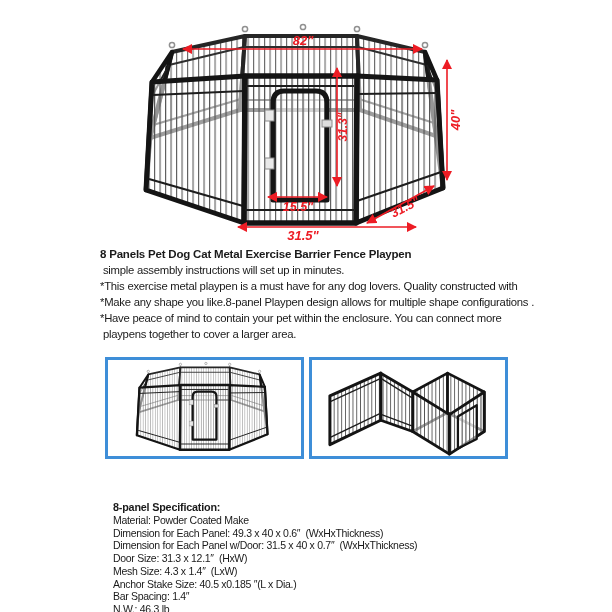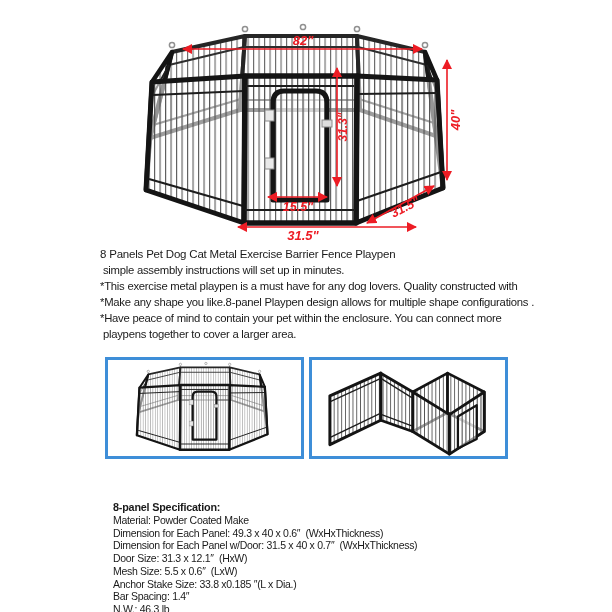--- a/index.html
+++ b/index.html
@@ -3,21 +3,21 @@
 <meta charset="utf-8">
 <style>
   html,body{margin:0;padding:0;background:#ffffff;}
   .canvas{position:relative;width:612px;height:612px;background:#fff;overflow:hidden;
           font-family:"Liberation Sans",sans-serif;color:#1a1a1a;}
   svg text{font-family:"Liberation Sans",sans-serif;}
 
   .main-diagram{position:absolute;left:0;top:0;}
 
   .desc{position:absolute;left:100px;top:246px;width:432px;}
-  .desc-title{font-size:11.5px;font-weight:normal;line-height:16px;letter-spacing:-0.2px;white-space:pre;}
+  .desc-title{font-size:11.5px;font-weight:bold;line-height:16px;letter-spacing:-0.2px;white-space:pre;}
   .desc-line{font-size:11.3px;line-height:16px;letter-spacing:-0.25px;white-space:pre;}
 
   .thumb{position:absolute;top:357px;width:193px;height:96px;border:3px solid #3e8ed8;background:#fff;}
   .thumb.left{left:105px;}
   .thumb.right{left:309px;}
 
   .spec{position:absolute;left:113px;top:466px;width:420px;}
   .spec-heading{font-size:10.8px;font-weight:bold;line-height:13px;letter-spacing:-0.2px;white-space:pre;margin-top:35px;}
   .spec-line{font-size:10.5px;line-height:12.7px;letter-spacing:-0.3px;white-space:pre;}
 
@@ -139,20 +139,20 @@
       </g>
     </svg>
   </div>
 
   <div class="spec">
     <div class="spec-heading">8-panel Specification:</div>
     <div class="spec-line">Material: Powder Coated Make</div>
     <div class="spec-line">Dimension for Each Panel: 49.3 x 40 x 0.6″  (WxHxThickness)</div>
     <div class="spec-line">Dimension for Each Panel w/Door: 31.5 x 40 x 0.7″  (WxHxThickness)</div>
     <div class="spec-line">Door Size: 31.3 x 12.1″  (HxW)</div>
-    <div class="spec-line">Mesh Size: 5.5 x 0.6″  (LxW)</div>
-    <div class="spec-line">Anchor Stake Size: 33.8 x0.185 ″(L x Dia.)</div>
+    <div class="spec-line">Mesh Size: 4.3 x 1.4″  (LxW)</div>
+    <div class="spec-line">Anchor Stake Size: 40.5 x0.185 ″(L x Dia.)</div>
     <div class="spec-line">Bar Spacing: 1.4″</div>
     <div class="spec-line">N.W.: 46.3 lb</div>
     <div class="spec-line">G.W.: 68.4 lb</div>
   </div>
 
 </div>
 
 </body></html>

